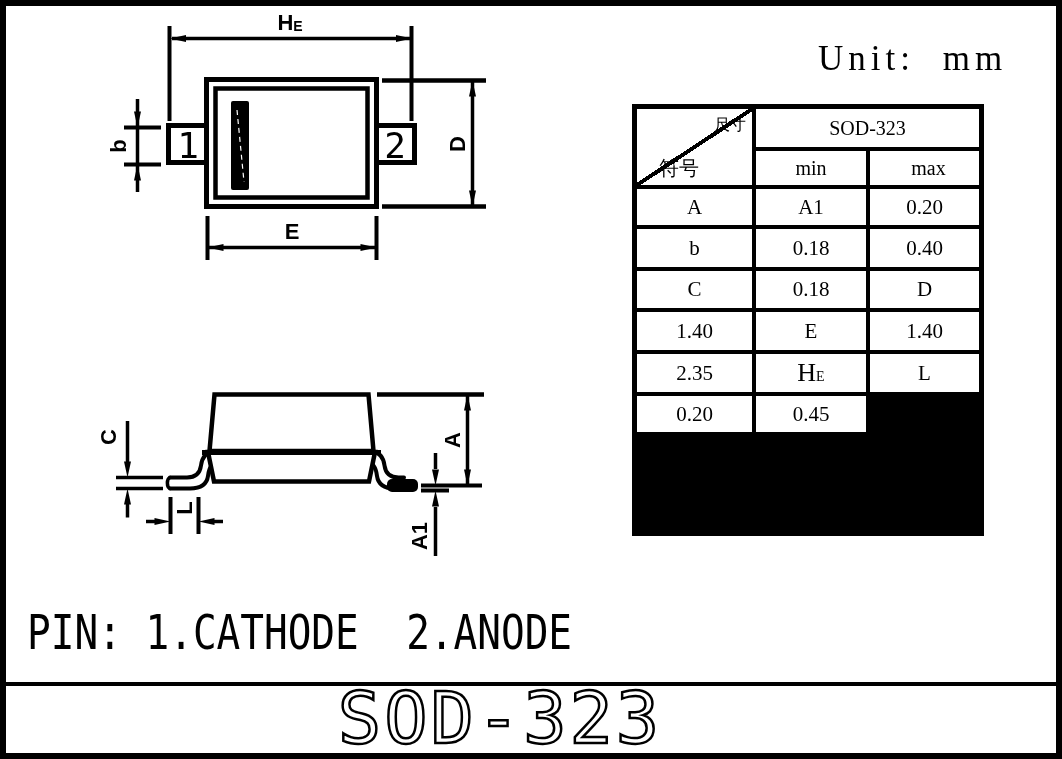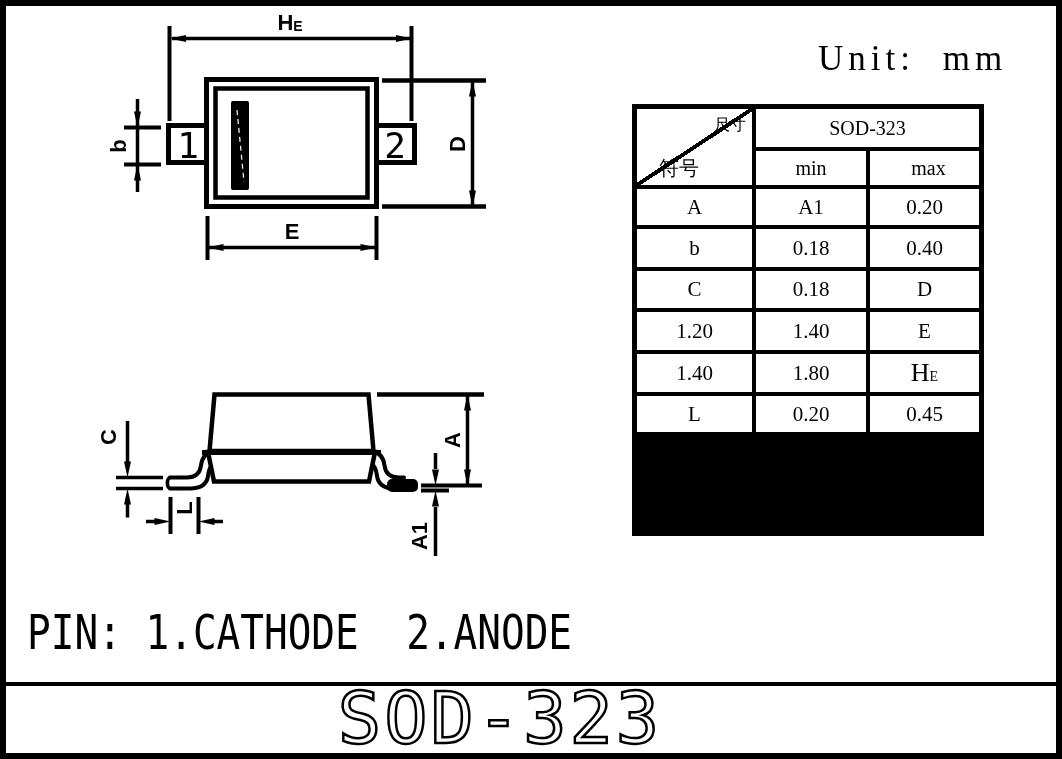--- a/index.html
+++ b/index.html
@@ -202,26 +202,25 @@
     <div class="cell">0.20</div>
 
     <div class="cell">b</div>
     <div class="cell">0.18</div>
     <div class="cell">0.40</div>
 
     <div class="cell">C</div>
     <div class="cell">0.18</div>
 
     <div class="cell">D</div>
-    <div class="cell">1.20</div>
     <div class="cell">1.40</div>
 
     <div class="cell">E</div>
     <div class="cell">1.40</div>
-    <div class="cell">1.80</div>
+    <div class="cell">2.35</div>
 
     <div class="cell sym-he">
         <span>H</span>
         <span class="sub">E</span>
       </div>
 
     <div class="cell">L</div>
     <div class="cell">0.20</div>
     <div class="cell">0.45</div>
   </div>

